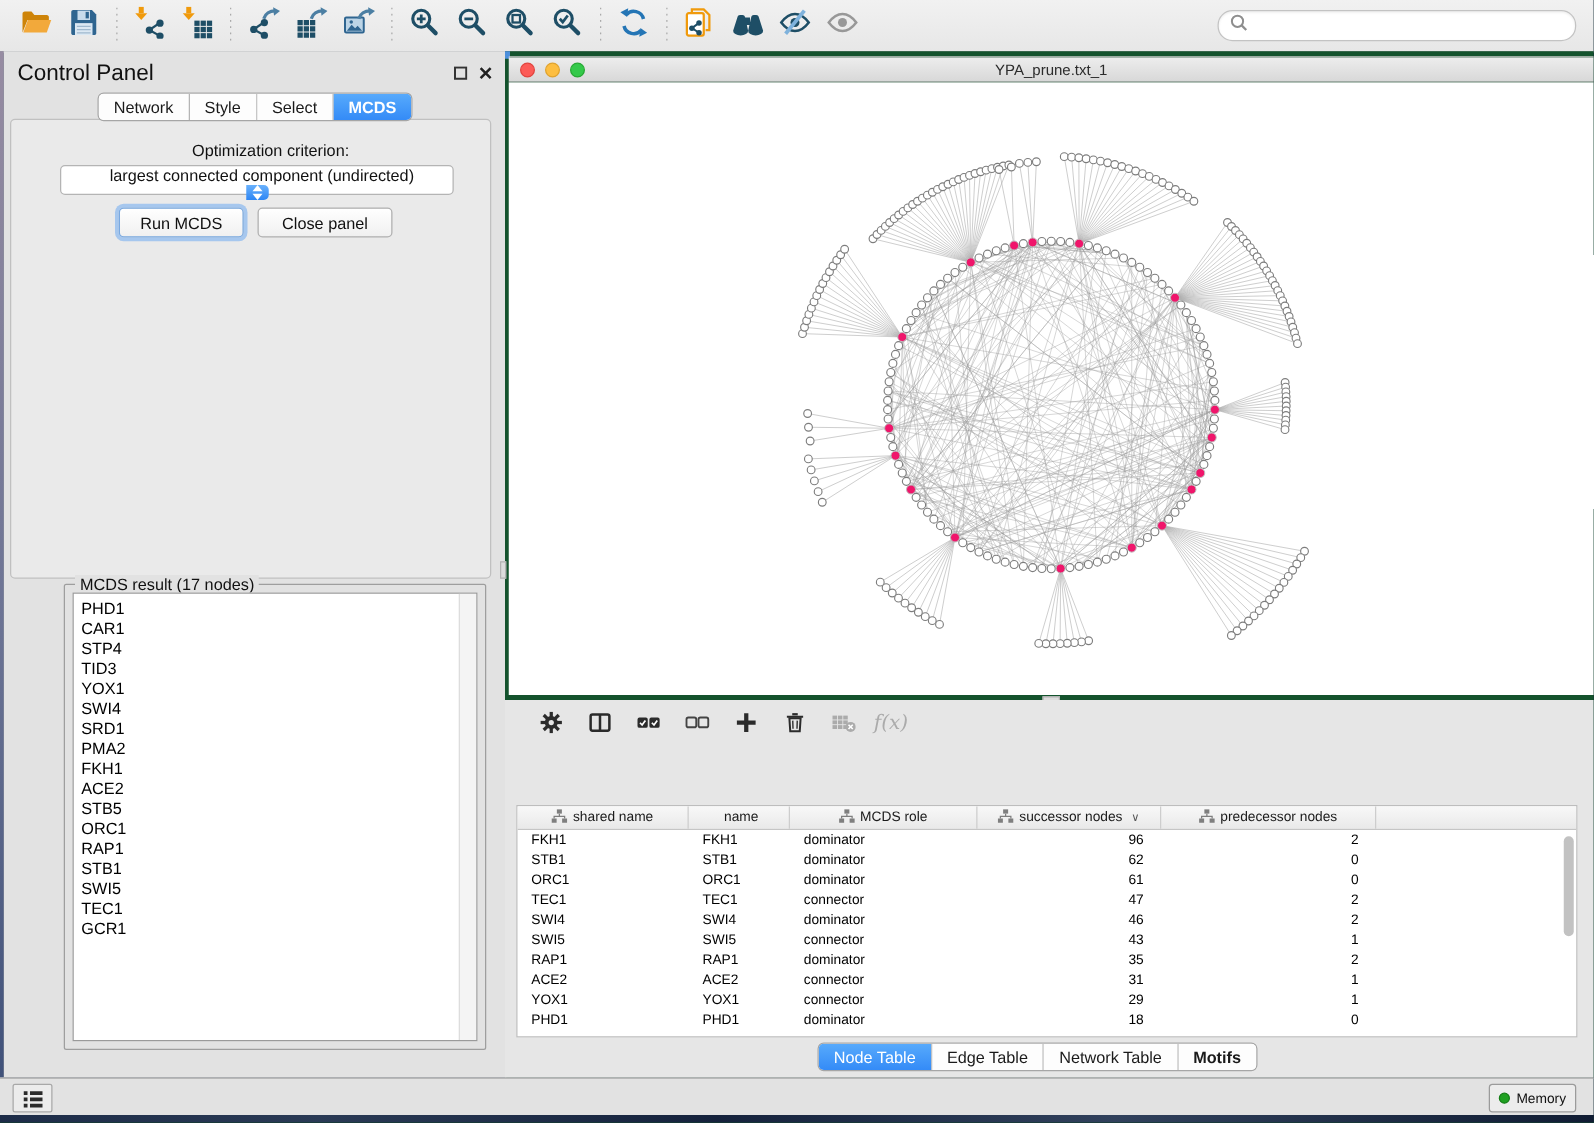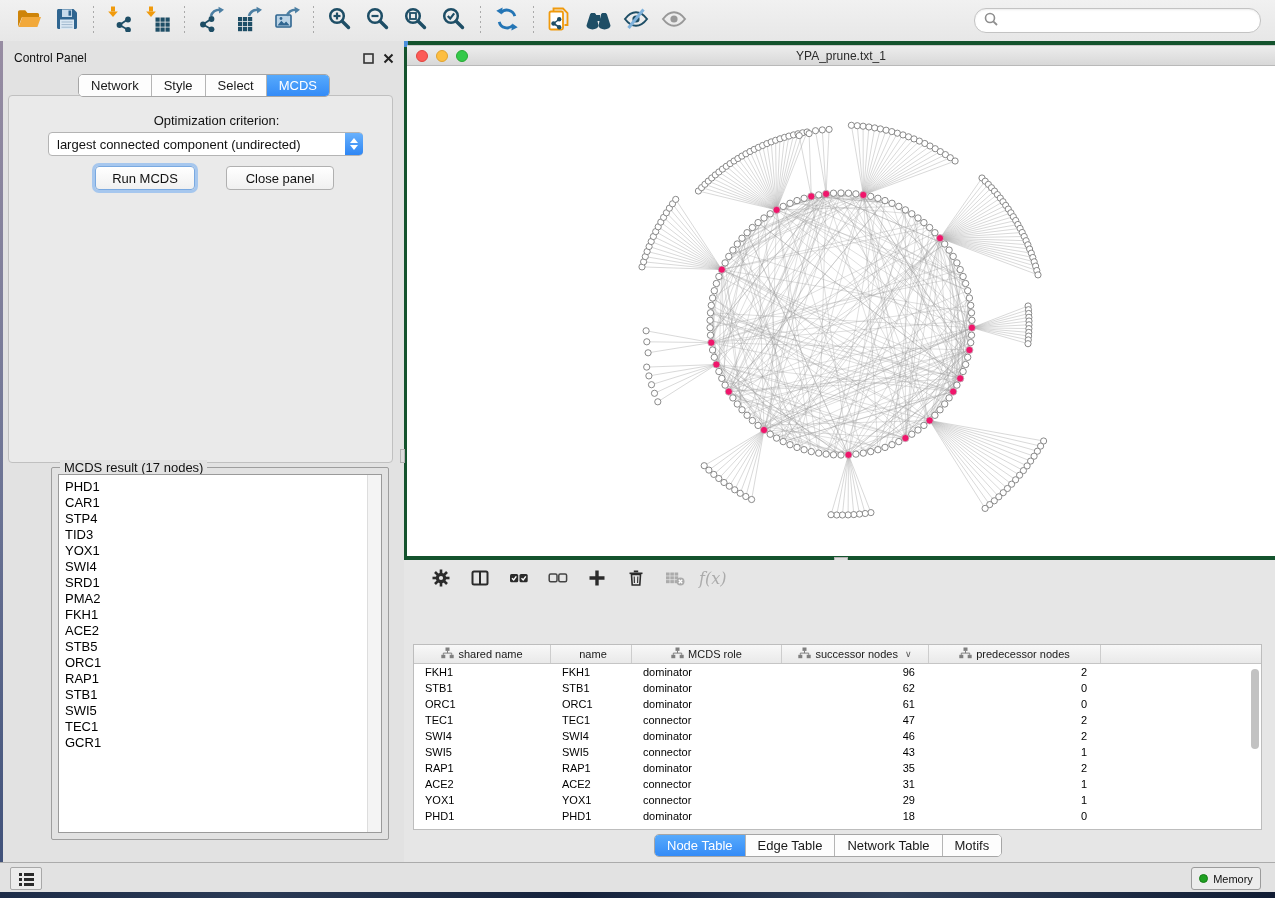--- a/index.html
+++ b/index.html
@@ -24,48 +24,48 @@
     font-size:12px;padding:0 8px 0 4px;}
   
   #desk-left{position:absolute;left:0;top:41px;width:3px;height:850px;
     background:linear-gradient(#978ca2,#6b7394 55%,#3d4f78);}
   #desk-bottom{position:absolute;left:0;top:891px;width:1275px;height:7px;
     background:linear-gradient(90deg,#1d2c48,#2a3a55 20%,#15223c 45%,#31415c 70%,#101c33);}
   
   #control-panel{position:absolute;left:3px;top:41px;width:401px;height:821px;
     background:#e2e2e2;border-right:1px solid #b5b5b5;}
   .panel-title-row{height:26px;display:flex;align-items:center;padding:4px 10px 0 11px;}
-  .panel-title{font-size:12px;color:#111;flex:1;}
+  .panel-title{font-size:18px;color:#111;flex:1;}
   .win-ctl{display:flex;gap:9px;align-items:center;}
   .win-ctl svg{display:block;}
   #cp-tabs{position:absolute;left:75px;top:33px;display:flex;border:1px solid #a6a6a6;
     border-radius:5px;overflow:hidden;background:#fff;height:21px;z-index:2;}
   .seg-tab{display:flex;align-items:center;justify-content:center;font-size:13px;color:#1a1a1a;
     background:#fdfdfd;border-right:1px solid #b5b5b5;padding:0 12px;cursor:default;}
-  .seg-tab:last-child{border-right:none;}
+  .seg-tab:last-child{border-right:none;font-weight:bold;}
   .seg-tab.active{background:linear-gradient(#57aafc,#348bf7);color:#fff;}
   #cp-inner{position:absolute;left:5px;right:11px;top:54px;height:366px;background:#eaeaea;
     border:1px solid #c0c0c0;border-radius:4px;padding-left:32px;}
   #opt-label{text-align:center;margin-top:17px;font-size:13px;color:#111;}
   #criterion-select{position:absolute;left:39px;top:36px;width:313px;height:22px;background:#fff;
-    border:1px solid #b4b4b4;border-radius:4px;display:flex;align-items:center;}
+    border:1px solid #b4b4b4;border-radius:4px;display:flex;align-items:center;flex-direction:column;}
   #criterion-select .val{flex:1;font-size:13px;padding-left:8px;color:#111;white-space:nowrap;}
   #criterion-stepper{width:18px;height:22px;margin-right:-1px;border-radius:0 4px 4px 0;
     background:linear-gradient(#69b1fc,#2e86f4);display:flex;flex-direction:column;
     align-items:center;justify-content:center;gap:2px;}
   .tri-up{width:0;height:0;border-left:4px solid transparent;border-right:4px solid transparent;
     border-bottom:5px solid #fff;}
   .tri-down{width:0;height:0;border-left:4px solid transparent;border-right:4px solid transparent;
     border-top:5px solid #fff;}
   .cp-btn{position:absolute;top:70px;height:22px;background:linear-gradient(#fff,#f0f0f0);
     border:1px solid #b0b0b0;border-radius:4px;font-size:13px;color:#111;
     display:flex;align-items:center;justify-content:center;}
   #run-btn{left:86px;width:98px;border-color:#7aa9e0;
     box-shadow:0 0 0 3px rgba(110,170,240,.55);}
-  #closepanel-btn{left:197px;width:106px;margin-left:20px;}
+  #closepanel-btn{left:197px;width:106px;}
   #mcds-group{position:absolute;left:11px;right:15px;top:426px;height:371px;
     border:1px solid #9e9e9e;border-radius:2px;margin-left:37px;}
   #mcds-group-label{position:absolute;left:8px;top:-8px;background:#e2e2e2;padding:0 4px;
     font-size:13px;color:#111;}
   #mcds-list{position:absolute;inset:6px;background:#fff;border:1px solid #9a9a9a;overflow:hidden;}
   #mcds-items{position:absolute;left:0;top:4px;right:13px;bottom:0;}
   .mcds-item{font-size:13px;line-height:16px;padding-left:6px;color:#000;}
   #mcds-scroll{position:absolute;right:0;top:0;bottom:0;width:13px;background:#f4f4f4;
     border-left:1px solid #ddd;}
   

